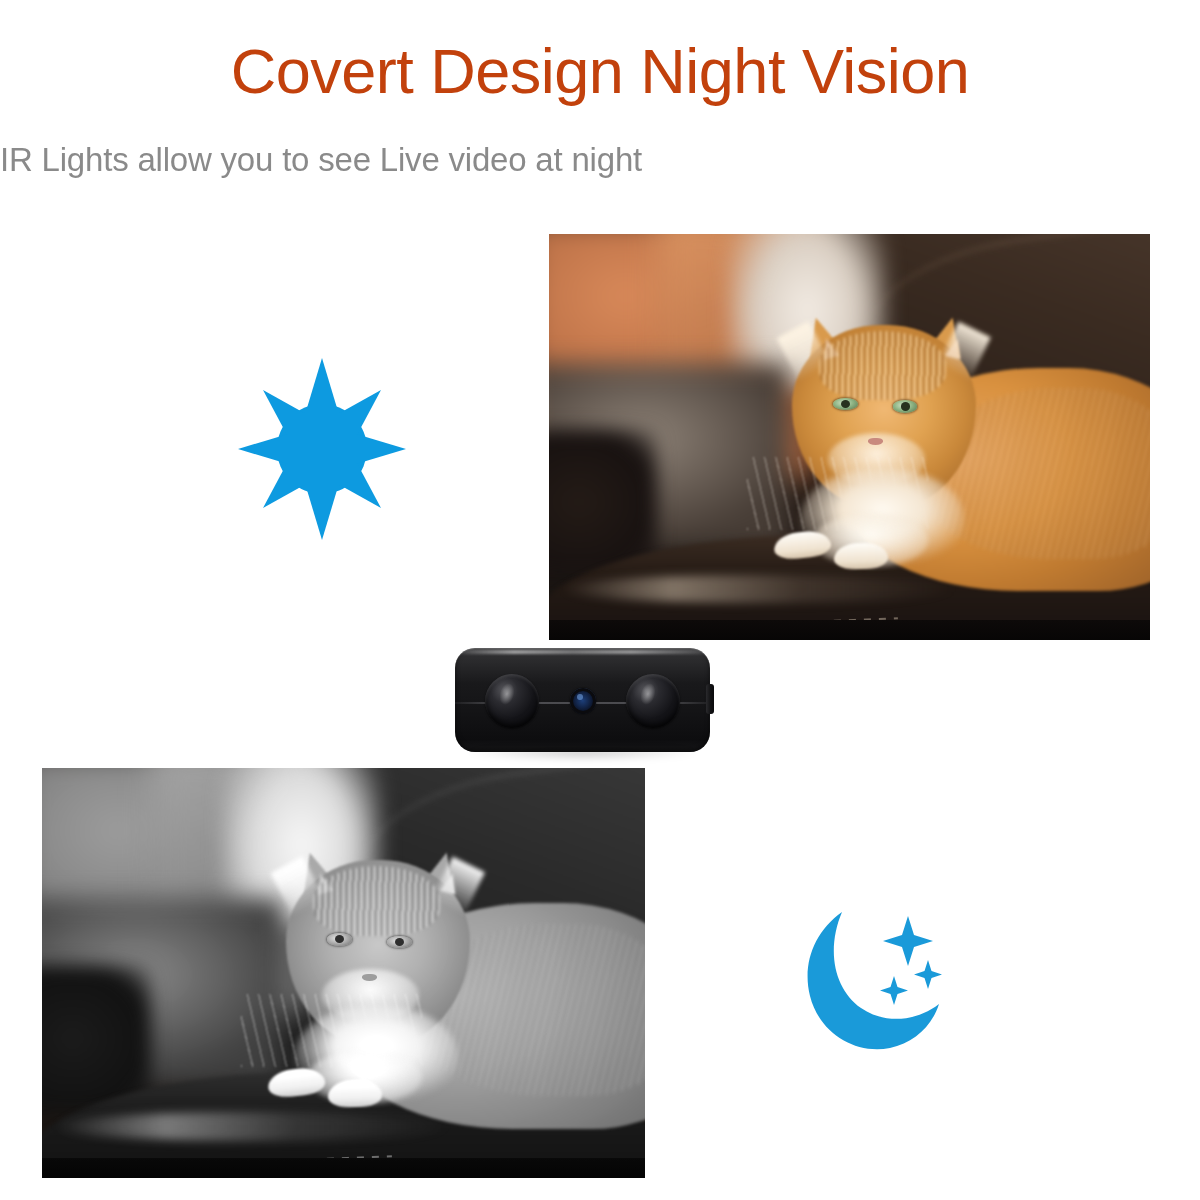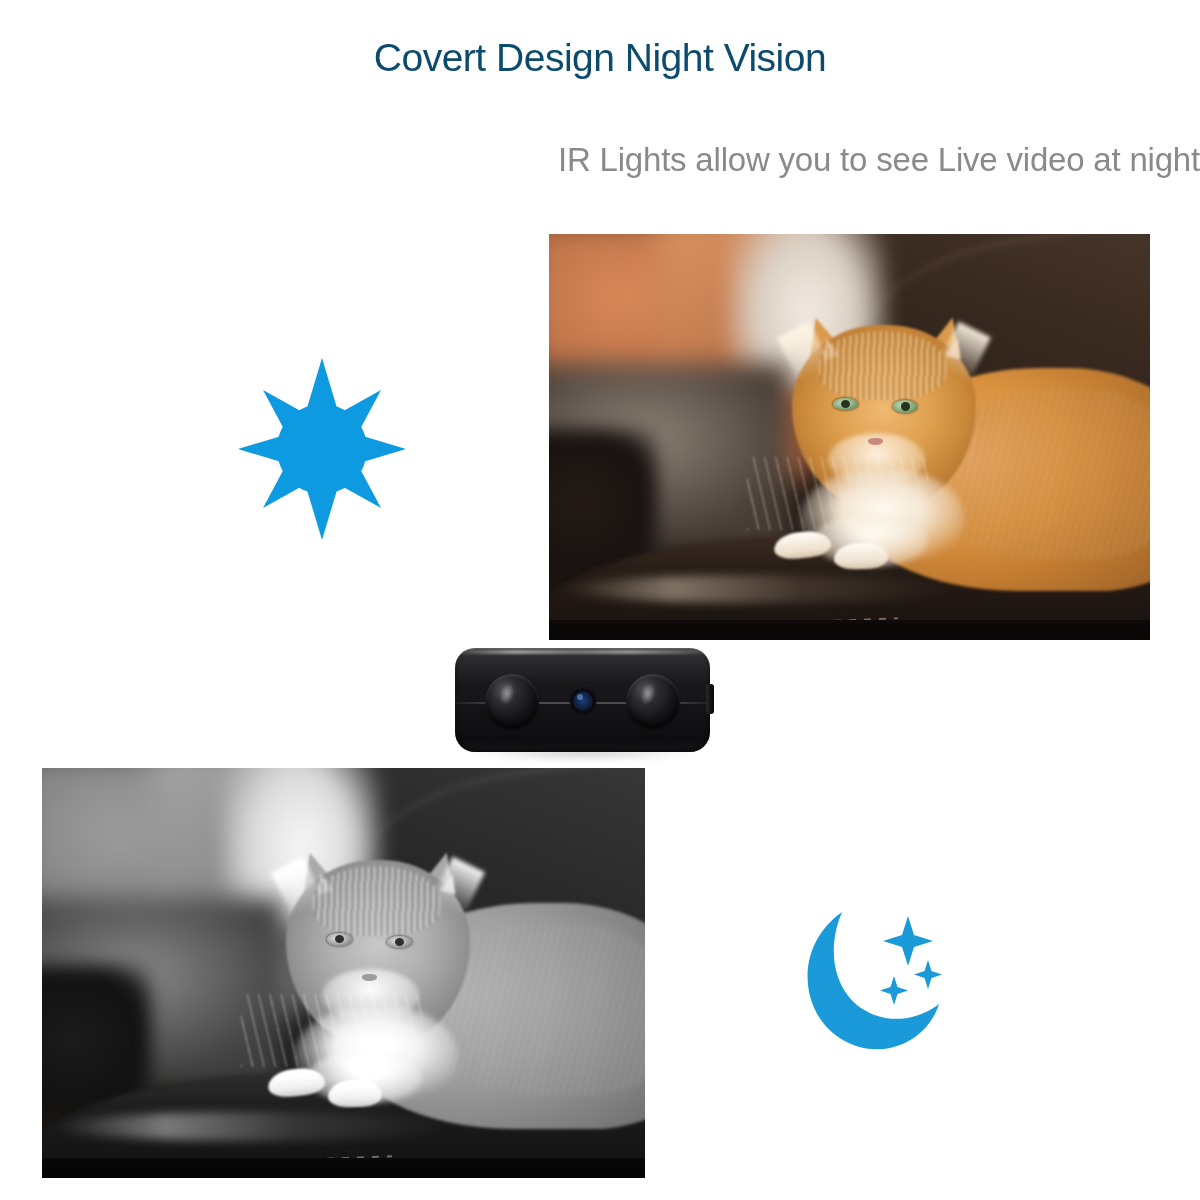--- a/index.html
+++ b/index.html
@@ -16,33 +16,33 @@
     -webkit-font-smoothing: antialiased;
   }
 
   
   .headline {
     position: absolute;
     left: 0;
     top: 38px;
     width: 1200px;
     text-align: center;
-    font-size: 39px;
+    font-size: 63px;
     font-weight: 400;
     letter-spacing: -0.5px;
-    color: #0c4a6e;
+    color: #c2410c;
     line-height: 1.05;
     white-space: nowrap;
   }
   .subhead {
     position: absolute;
     left: 0;
     top: 141px;
     width: 1200px;
-    text-align: right;
+    text-align: left;
     font-size: 33px;
     font-weight: 400;
     color: #8a8a8a;
     letter-spacing: -0.2px;
     white-space: nowrap;
   }
 
   
   .photo {
     position: absolute;

